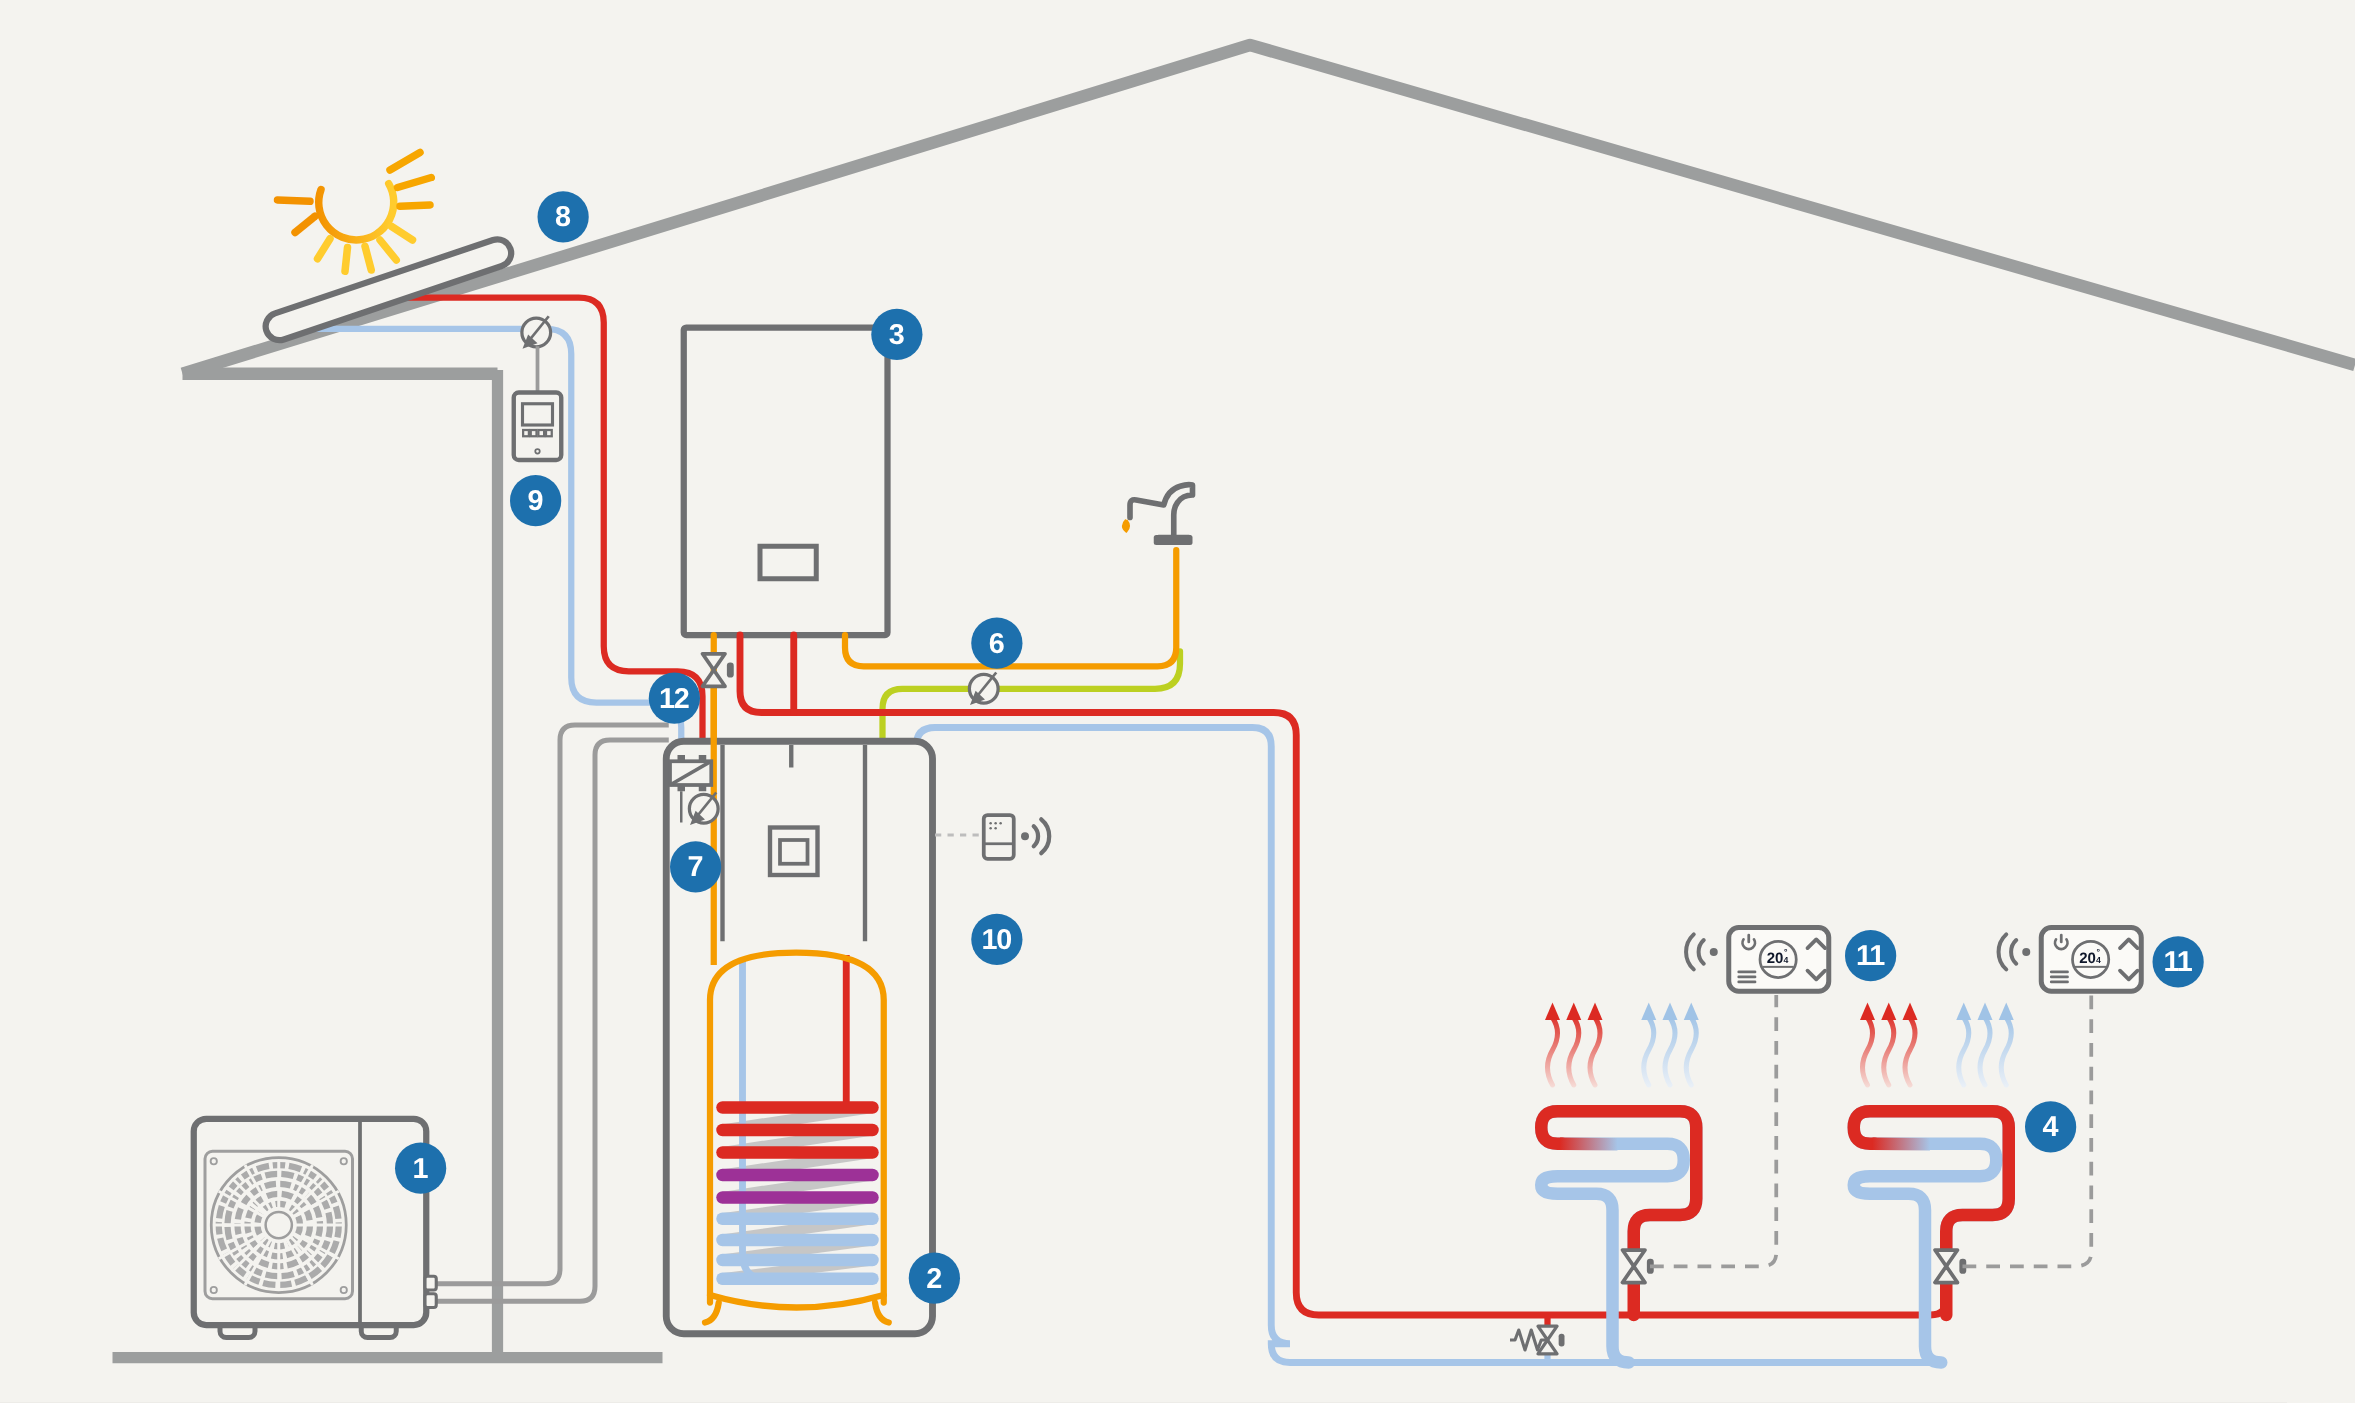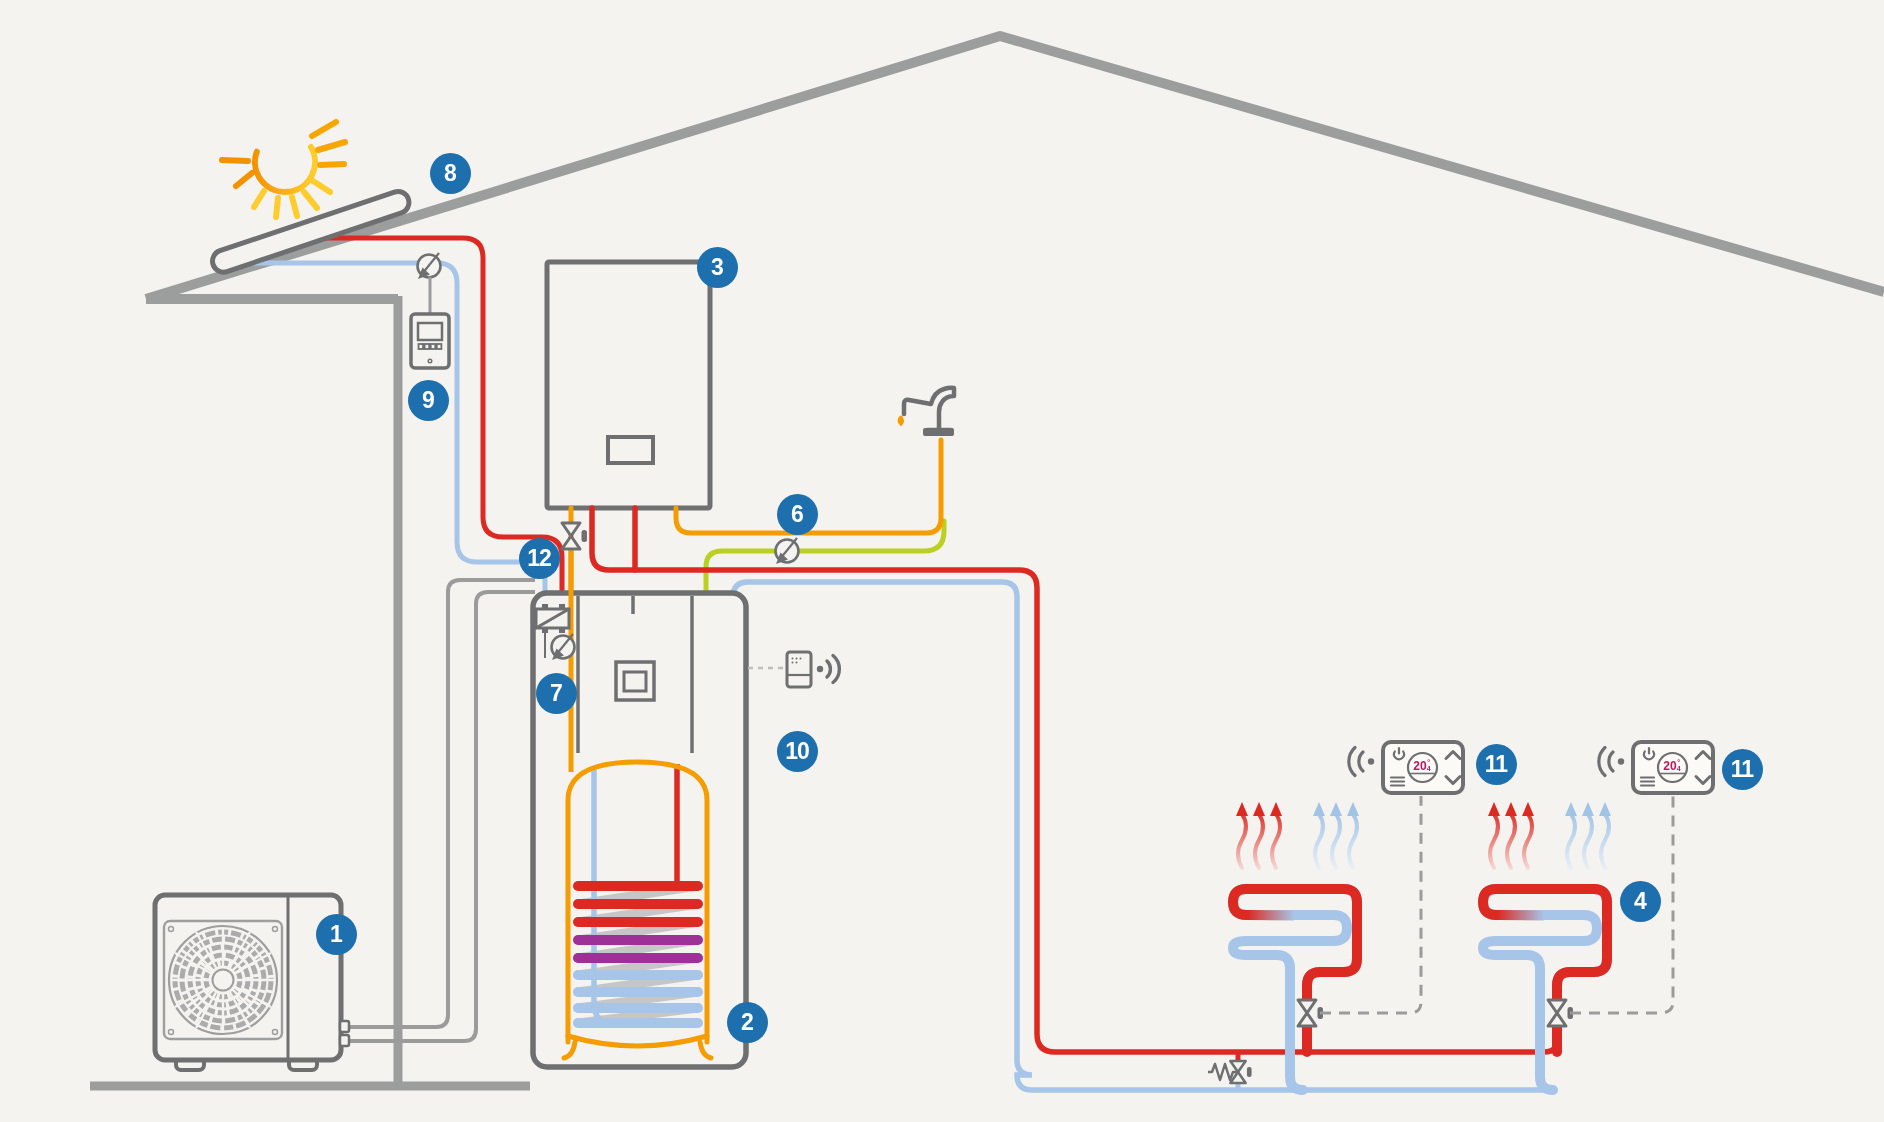--- a/index.html
+++ b/index.html
@@ -3,21 +3,21 @@
 <meta charset="utf-8">
 <style>
   html,body{margin:0;padding:0;background:#e8e7e3;}
   .canvas{position:relative;width:1884px;height:1122px;background:#f4f3ef;overflow:hidden;
           font-family:"Liberation Sans",sans-serif;}
   svg{position:absolute;left:0;top:0;}
   .badge{position:absolute;width:41px;height:41px;border-radius:50%;background:#1d70ad;
          color:#ffffff;font:700 23px/41px "Liberation Sans",sans-serif;text-align:center;
          letter-spacing:-1px;cursor:default;user-select:none;}
   .tstat-temp{position:absolute;width:44px;display:flex;align-items:flex-end;
-              justify-content:center;color:#be185d;}
+              justify-content:center;color:#0f172a;}
   .tstat-temp .tw{font:700 12px/12px "Liberation Sans",sans-serif;}
   .tstat-temp .tf{display:flex;flex-direction:column;align-items:center;margin-top:0px;}
   .tstat-temp .tf span{font:700 7px/6px "Liberation Sans",sans-serif;}
 </style>
 </head>
 <body>
 
 <div class="canvas">
 
 <svg width="1884" height="1122" viewBox="0 0 1884 1122">

